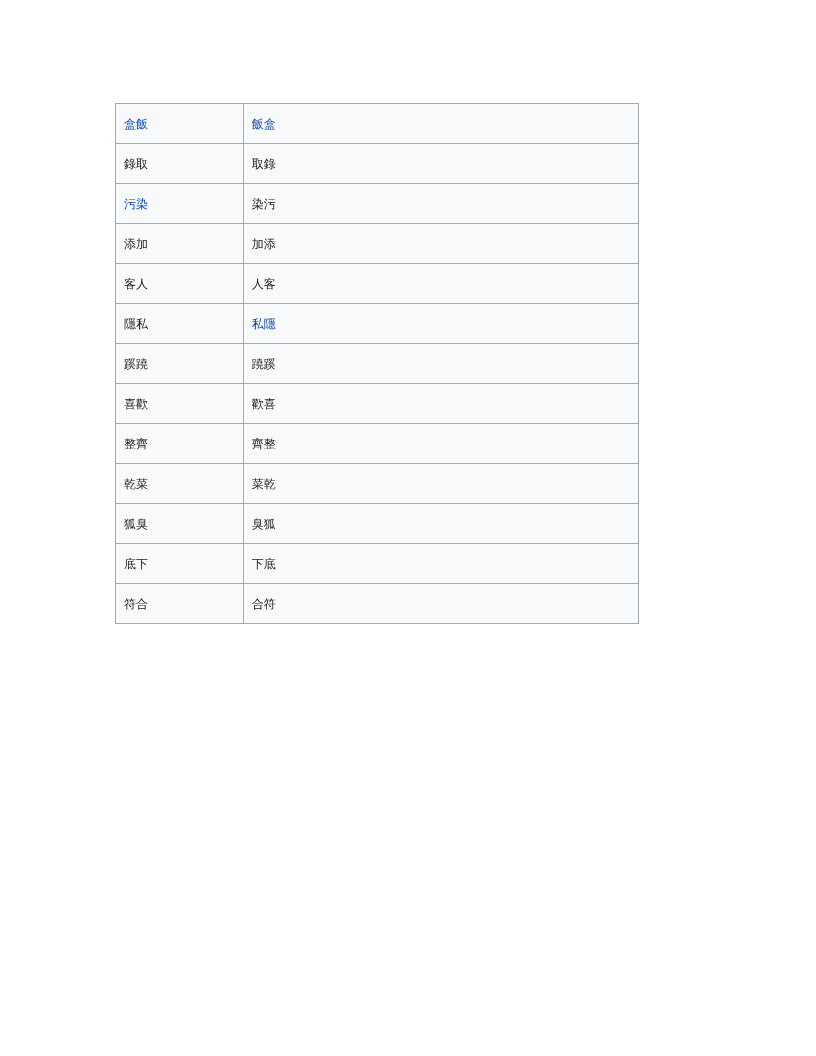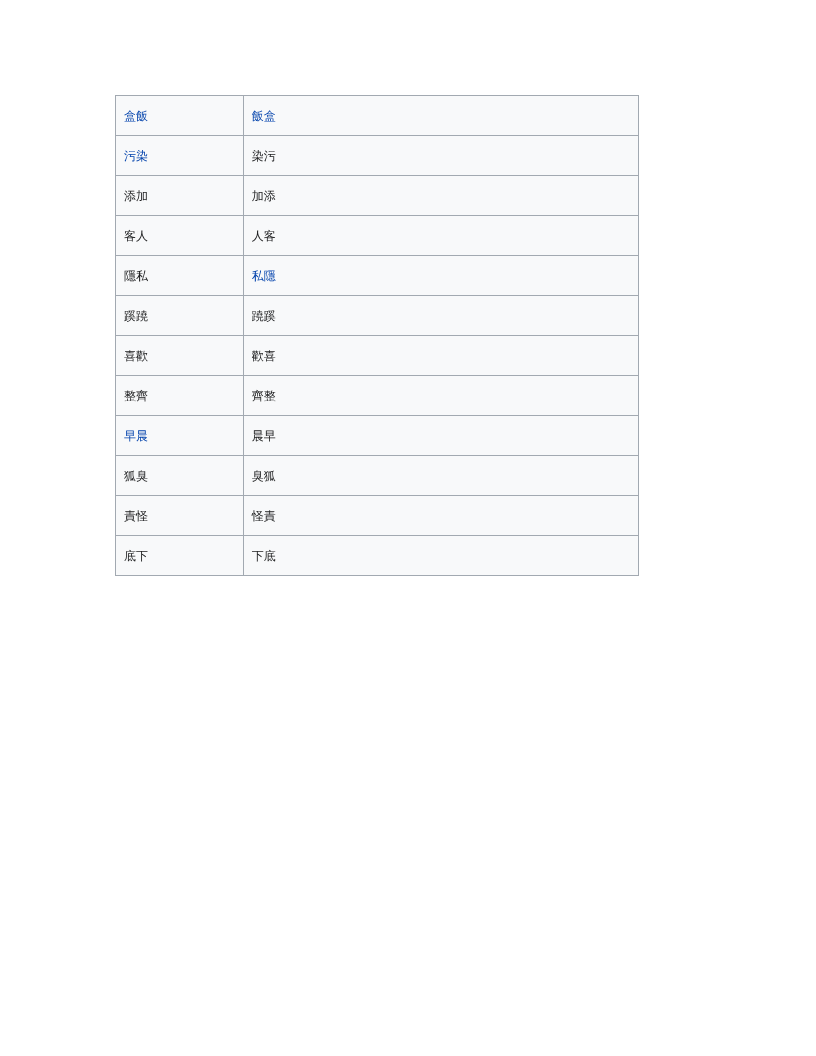--- a/index.html
+++ b/index.html
@@ -9,20 +9,21 @@
     }
     body {
       font-family: Arial, "Microsoft YaHei", "PingFang SC", sans-serif;
       background: #ffffff;
       padding: 95px 0 0 115px;
     }
     table {
       border-collapse: collapse;
       width: 524px;
       background: #f8f9fa;
+      margin-top: 8px;
     }
     td {
       border: 1px solid #a2a9b1;
       padding: 6px 8px;
       font-size: 12px;
       line-height: 1.5;
       color: #202122;
       vertical-align: middle;
       height: 40px;
     }
@@ -44,20 +45,24 @@
 </head>
 <body>
 
 <table>
   <tbody id="table-body">
       <tr>
         <td class="col1"><a href="#">盒飯</a></td>
         <td class="col2"><a href="#">飯盒</a></td>
       </tr>
       <tr>
+        <td class="col1"><span>錄取</span></td>
+        <td class="col2"><span>取錄</span></td>
+      </tr>
+      <tr>
         <td class="col1"><a href="#">污染</a></td>
         <td class="col2"><span>染污</span></td>
       </tr>
       <tr>
         <td class="col1"><span>添加</span></td>
         <td class="col2"><span>加添</span></td>
       </tr>
       <tr>
         <td class="col1"><span>客人</span></td>
         <td class="col2"><span>人客</span></td>
@@ -72,29 +77,29 @@
       </tr>
       <tr>
         <td class="col1"><span>喜歡</span></td>
         <td class="col2"><span>歡喜</span></td>
       </tr>
       <tr>
         <td class="col1"><span>整齊</span></td>
         <td class="col2"><span>齊整</span></td>
       </tr>
       <tr>
-        <td class="col1"><a href="#">早晨</a></td>
-        <td class="col2"><span>晨早</span></td>
+        <td class="col1"><span>乾菜</span></td>
+        <td class="col2"><span>菜乾</span></td>
       </tr>
       <tr>
         <td class="col1"><span>狐臭</span></td>
         <td class="col2"><span>臭狐</span></td>
       </tr>
       <tr>
-        <td class="col1"><span>責怪</span></td>
-        <td class="col2"><span>怪責</span></td>
+        <td class="col1"><span>底下</span></td>
+        <td class="col2"><span>下底</span></td>
       </tr>
       <tr>
-        <td class="col1"><span>底下</span></td>
-        <td class="col2"><span>下底</span></td>
+        <td class="col1"><span>符合</span></td>
+        <td class="col2"><span>合符</span></td>
       </tr>
     </tbody>
 </table>
 
 </body></html>

